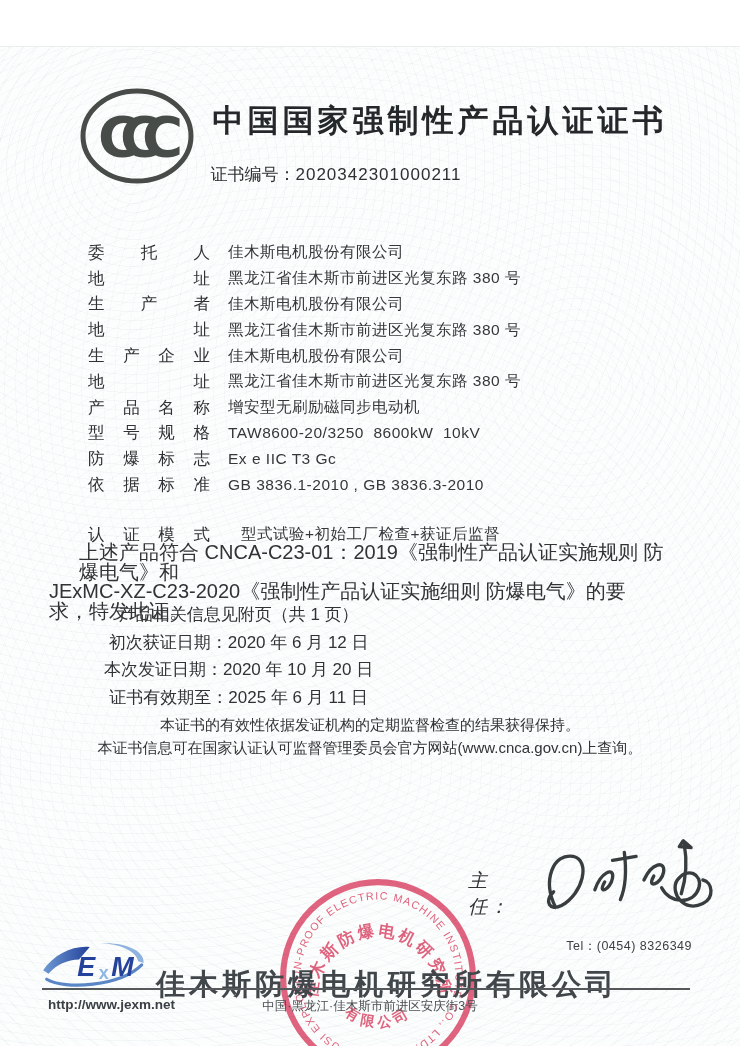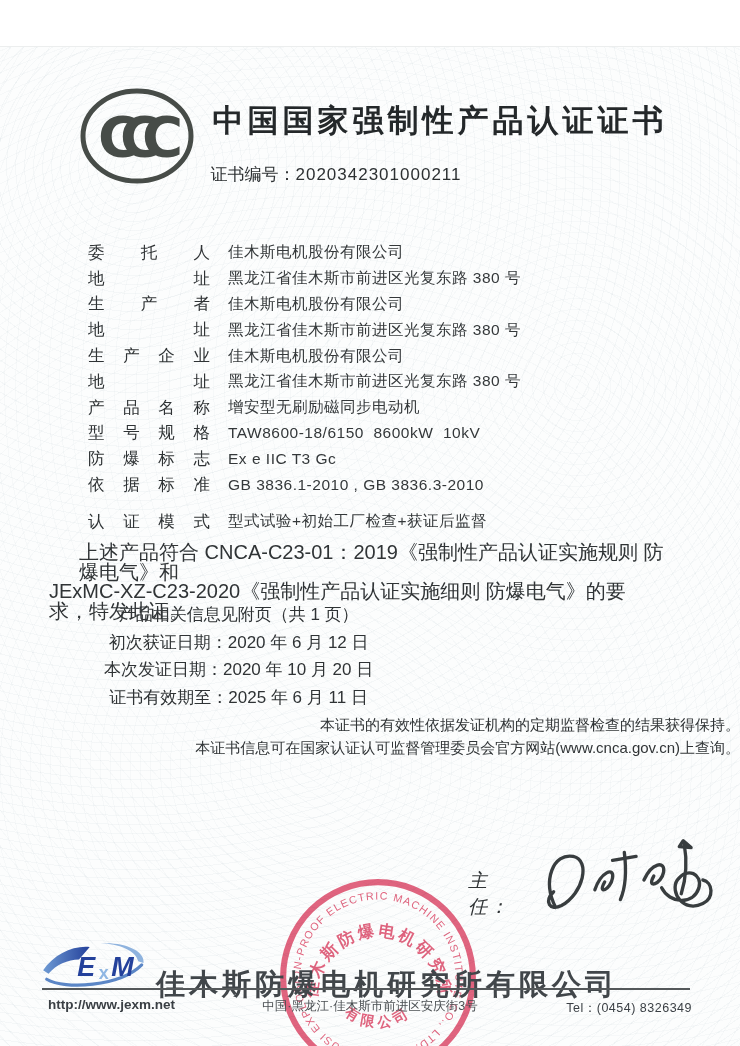--- a/index.html
+++ b/index.html
@@ -26,56 +26,56 @@
   .doc-title{
     left:192px;top:100px;width:496px;text-align:center;
     font-size:31px;font-weight:bold;letter-spacing:4px;color:#24282a;
   }
   .cert-line{left:0;top:163px;width:672px;text-align:center;font-size:17px;color:#2c3032;}
   .cert-line .num{letter-spacing:1px;font-weight:500;}
 
   
   .fields{left:88px;top:240px;width:600px;}
   .frow{display:flex;height:25.8px;align-items:center;}
-  .frow.gap{margin-top:11px;}
+  .frow.gap{margin-top:24px;gap:13px;}
   .flabel{
     width:122px;font-size:16.5px;color:#2f3335;flex:none;
     text-align:justify;text-align-last:justify;
   }
   .fvalue{margin-left:18px;font-size:15.5px;white-space:pre-wrap;color:#34383a;letter-spacing:0.5px;}
 
   
   .statement{left:49px;top:543px;width:616px;font-size:20px;line-height:19.5px;color:#303436;}
   .statement .l1{display:block;padding-left:30px;}
   .statement .l2{display:block;}
 
   
   .dates{left:104px;top:601px;font-size:17px;line-height:27.5px;color:#2f3335;text-align:center;}
 
   
-  .notes{left:0;top:714px;width:740px;text-align:right;font-size:15px;line-height:22.5px;color:#303436;}
+  .notes{left:0;top:714px;width:740px;text-align:center;font-size:15px;line-height:22.5px;color:#303436;}
 
   
   .sign{left:468px;top:858px;display:flex;align-items:flex-start;}
   .sign-label{font-size:19px;color:#2f3335;letter-spacing:2px;padding-top:10px;font-style:italic;}
   .sign-svg{margin-left:4px;margin-top:-28px;}
 
   
   .stamp{left:276px;top:875px;width:204px;height:204px;mix-blend-mode:multiply;opacity:0.88;}
 
   
   .f-logo{left:36px;top:938px;width:120px;height:52px;}
   .f-company{
     left:156px;top:936px;width:560px;
     font-size:29px;font-weight:600;letter-spacing:4px;color:#41464a;margin-top:29px;
   }
   .f-rule{left:42px;top:988px;width:648px;height:2px;background:#54585a;}
   .f-web{left:48px;top:997px;font-size:13.5px;font-weight:bold;color:#3a3f44;}
   .f-addr{left:160px;top:998px;width:420px;text-align:center;font-size:12.5px;color:#4a4f52;}
-  .f-tel{left:520px;top:1000px;width:172px;text-align:right;font-size:12.5px;color:#3a3f44;letter-spacing:0.5px;}
+  .f-tel{left:520px;top:938px;width:172px;text-align:right;font-size:12.5px;color:#3a3f44;letter-spacing:0.5px;}
 </style>
 </head>
 <body>
 
 <div class="scan">
   <div class="paper"></div>
 
   <svg class="abs ccc-logo" viewBox="0 0 118 102">
     <ellipse cx="59" cy="50" rx="54" ry="45" fill="none" stroke="#474c48" stroke-width="5"></ellipse>
     <text x="20" y="70" font-family="DejaVu Sans, sans-serif" font-size="56" font-weight="bold" fill="#474c48">C</text>
@@ -113,21 +113,21 @@
     <div class="frow">
       <span class="flabel">地址</span>
       <span class="fvalue">黑龙江省佳木斯市前进区光复东路 380 号</span>
     </div>
     <div class="frow">
       <span class="flabel">产品名称</span>
       <span class="fvalue">增安型无刷励磁同步电动机</span>
     </div>
     <div class="frow">
       <span class="flabel">型号规格</span>
-      <span class="fvalue">TAW8600-18/6150  8600kW  10kV</span>
+      <span class="fvalue">TAW8600-20/3250  8600kW  10kV</span>
     </div>
     <div class="frow">
       <span class="flabel">防爆标志</span>
       <span class="fvalue">Ex e IIC T3 Gc</span>
     </div>
     <div class="frow">
       <span class="flabel">依据标准</span>
       <span class="fvalue">GB 3836.1-2010 , GB 3836.3-2010</span>
     </div>
     <div class="frow gap">

